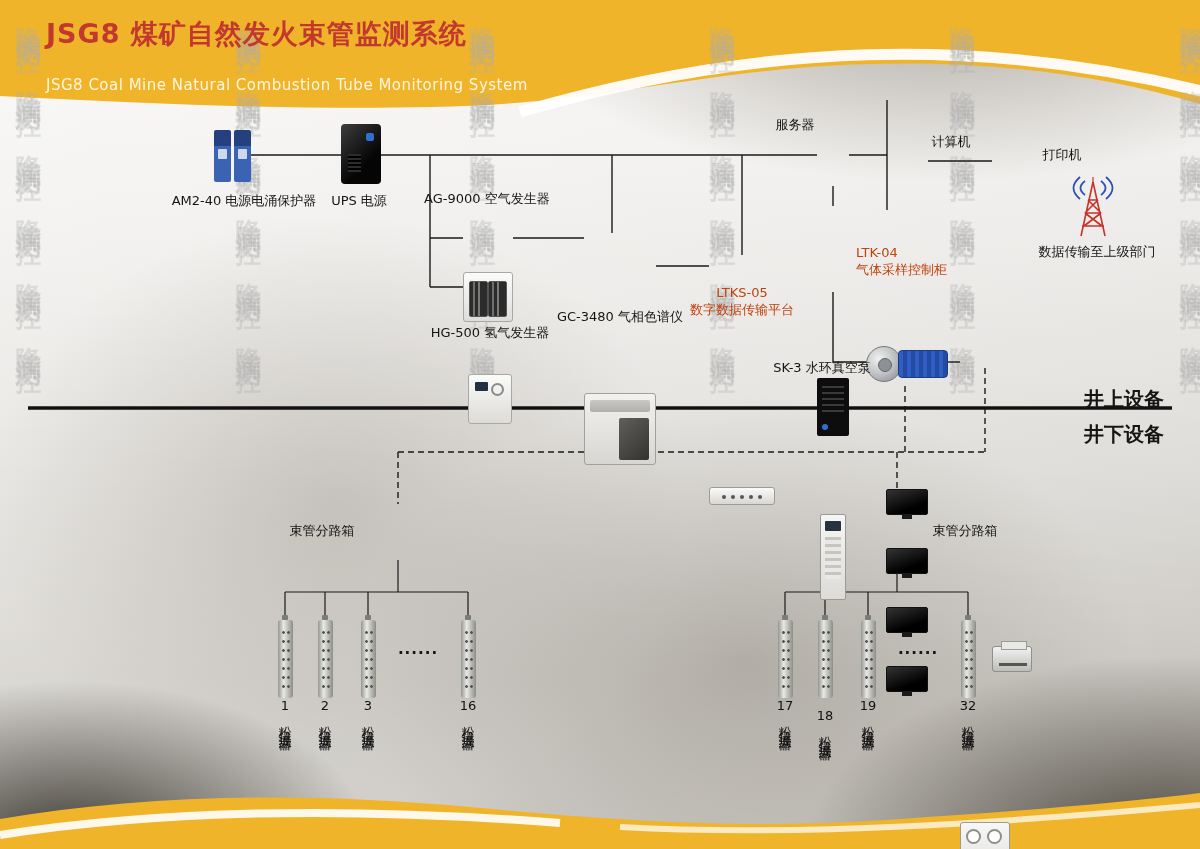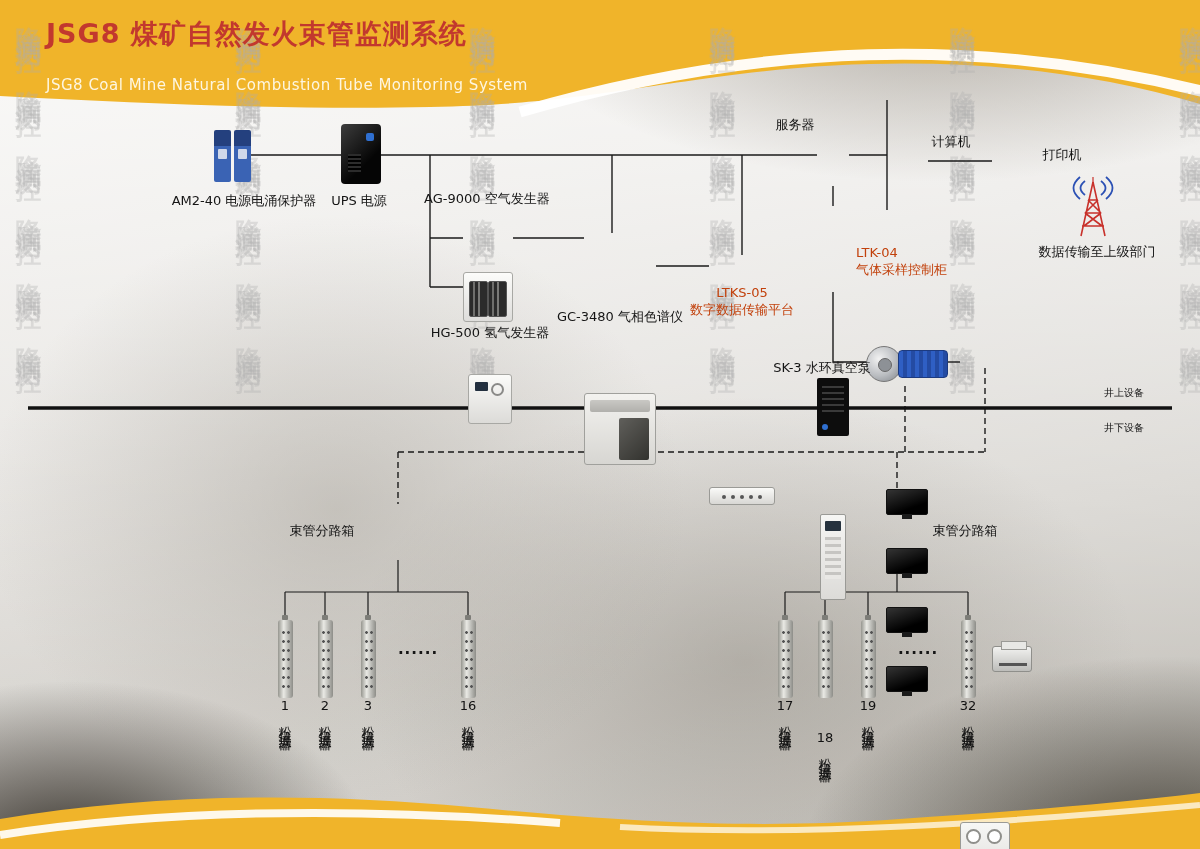--- a/index.html
+++ b/index.html
@@ -36,21 +36,21 @@
   .subtitle{font-size:15px;color:rgba(255,252,240,0.92);margin-top:24px;letter-spacing:0.5px}
 
   
   .wires{z-index:3;pointer-events:none}
 
   
   .lbl{position:absolute;font-size:13px;color:#151515;white-space:nowrap;z-index:4}
   .lbl.c{transform:translateX(-50%)}
   .lbl2{position:absolute;font-size:13px;line-height:17px;color:#c2410c;white-space:nowrap;z-index:4}
   .lbl2.c{transform:translateX(-50%);text-align:center}
-  .bold{font-weight:normal;font-size:10px}
+  .bold{font-weight:bold;font-size:20px}
   .dots{font-weight:bold;font-size:15px;letter-spacing:1px}
 
   
   .dev{position:absolute;z-index:4}
   .surge{display:flex;gap:3px}
   .surge-mod{width:17px;height:52px;border-radius:2px;position:relative;
     background:linear-gradient(180deg,#24407e 0 30%,#3a63b4 30%)}
   .surge-mod::after{content:"";position:absolute;left:4px;top:19px;width:9px;height:10px;background:#cfd8ea;border-radius:1px}
 
   .ups{width:40px;height:60px;border-radius:4px;background:linear-gradient(135deg,#3d3d3d,#050505 65%);position:relative}
@@ -319,21 +319,21 @@
     <div class="fname">粉尘过滤器</div>
   </div>
   <div class="filter-label" style="left:458px;top:698px">
     <div class="fnum">16</div>
     <div class="fname">粉尘过滤器</div>
   </div>
   <div class="filter-label" style="left:775px;top:698px">
     <div class="fnum">17</div>
     <div class="fname">粉尘过滤器</div>
   </div>
-  <div class="filter-label" style="left:815px;top:730px">
+  <div class="filter-label" style="left:815px;top:708px">
     <div class="fnum">18</div>
     <div class="fname">粉尘过滤器</div>
   </div>
   <div class="filter-label" style="left:858px;top:698px">
     <div class="fnum">19</div>
     <div class="fname">粉尘过滤器</div>
   </div>
   <div class="filter-label" style="left:958px;top:698px">
     <div class="fnum">32</div>
     <div class="fname">粉尘过滤器</div>

